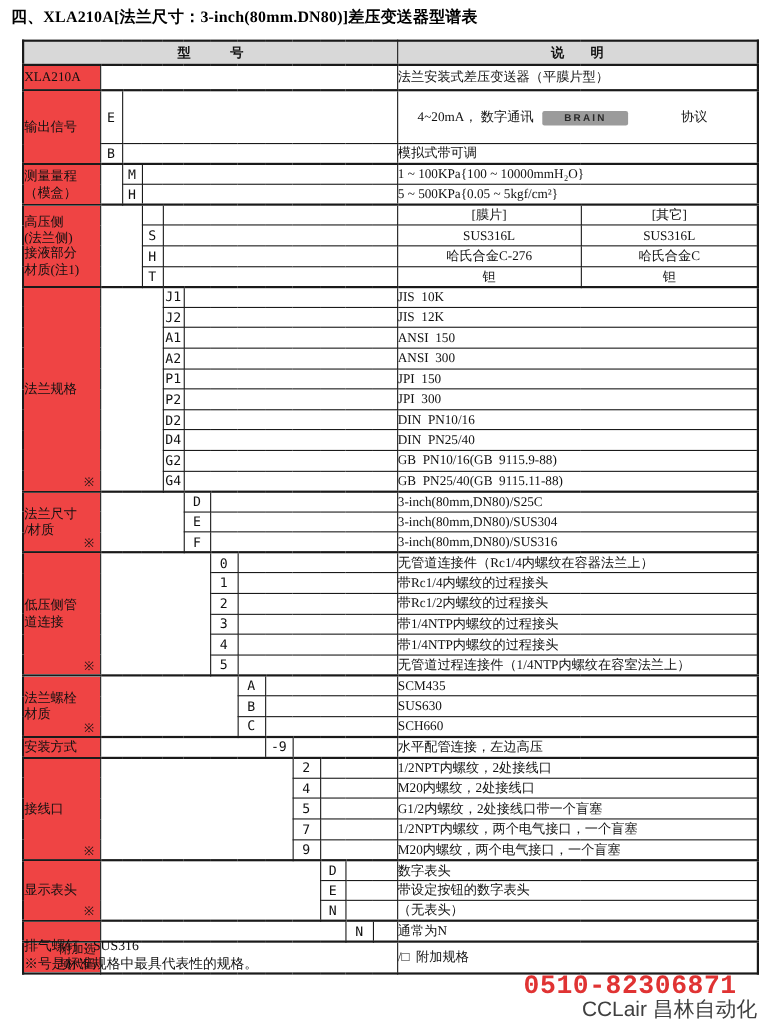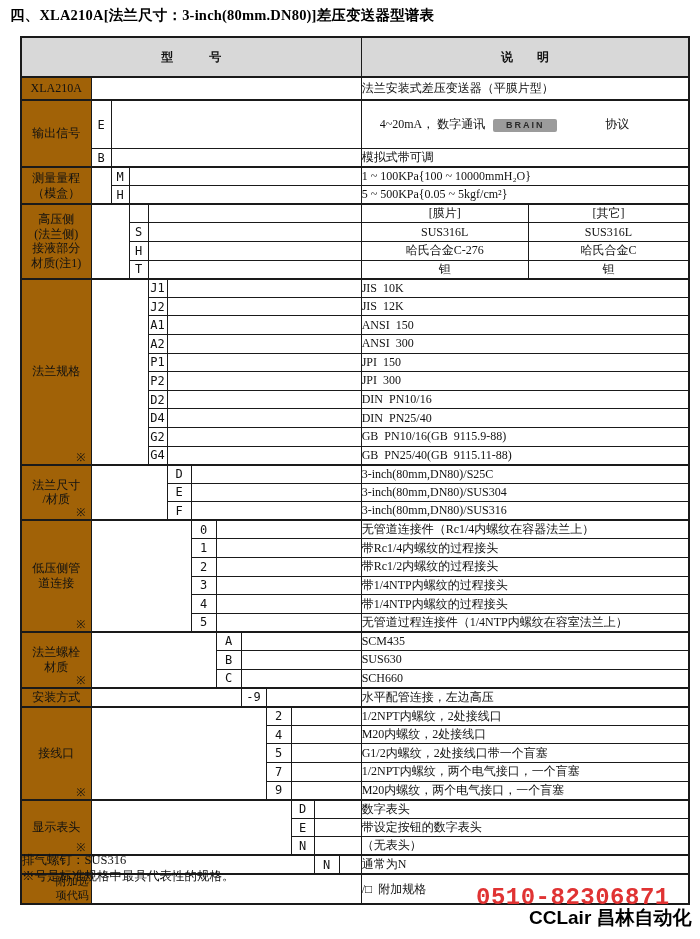--- a/index.html
+++ b/index.html
@@ -16,60 +16,60 @@
   table.spec {
     position:absolute; left:20px; top:36px; width:668px;
     border-collapse:collapse; table-layout:fixed;
     border:2px solid #1a1a1a;
   }
   table.spec td {
     border:1px solid #1a1a1a; padding:0; font-size:12px; color:#111;
     overflow:hidden; vertical-align:middle;
   }
   table.spec tr { height:18.6px; }
-  table.spec tr.h-head  { height:40px; }
+  table.spec tr.h-head  { height:22px; }
   table.spec tr.h-model { height:23px; }
   tr.sec > td { border-top:2px solid #1a1a1a; }
   td.hdr {
     background:#d8d8d8; text-align:center; font-weight:bold; font-size:13px;
   }
   td.lbl {
-    background:#a16207; text-align:center; position:relative;
+    background:#ef4444; position:relative;
   }
   td.lbl .lbl-text { white-space:pre-line; display:inline-block; line-height:1.22; }
   td.lbl .star {
     position:absolute; right:5px; bottom:1px; font-size:11px; line-height:11px;
   }
   td.lbl-sm .lbl-text { font-size:11px;padding-left:32px; }
   td.code {
     text-align:center; font-family:"DejaVu Sans Mono","Liberation Mono",monospace;
     font-size:11px;
   }
   td.desc { text-align:left; padding-left:8px; white-space:pre-wrap; }
   td.desc-c { text-align:center; white-space:pre-wrap; }
   .badge {
     display:inline-block; background:#9b9b9b; color:#2a2a2a;
     font-family:"Liberation Sans",sans-serif; font-weight:bold;
-    font-size:9px; line-height:13px; height:13px; width:64px; text-align:center;
+    font-size:9px; line-height:13px; height:13px; width:78px; text-align:center;
     border-radius:2px; letter-spacing:2px; vertical-align:middle;
     margin:0 48px 0 8px; filter:blur(0.4px);
   }
   .footnotes {
     position:absolute; left:22px; top:852px; font-size:12.5px;
     line-height:16.2px; color:#111;
   }
   .wm-phone {
     position:absolute; left:476px; top:884px; color:#e03333;
     font-family:Liberation Mono, monospace;
     font-weight:bold; font-size:24px; letter-spacing:0.5px; white-space:nowrap;
   }
   .wm-co {
-    position:absolute; left:529px; top:905px; color:#000000;
+    position:absolute; left:529px; top:905px; color:#404040;
     font-family:"Liberation Sans","DejaVu Sans",sans-serif;
-    font-weight:bold; font-size:19px; white-space:nowrap;
+    font-weight:normal; font-size:19px; white-space:nowrap;
   }
 </style>
 </head>
 <body>
 
 <div class="page-title">四、XLA210A[法兰尺寸：3-inch(80mm.DN80)]差压变送器型谱表</div>
 
 <table class="spec">
   <colgroup>
     <col style="width:70px">

